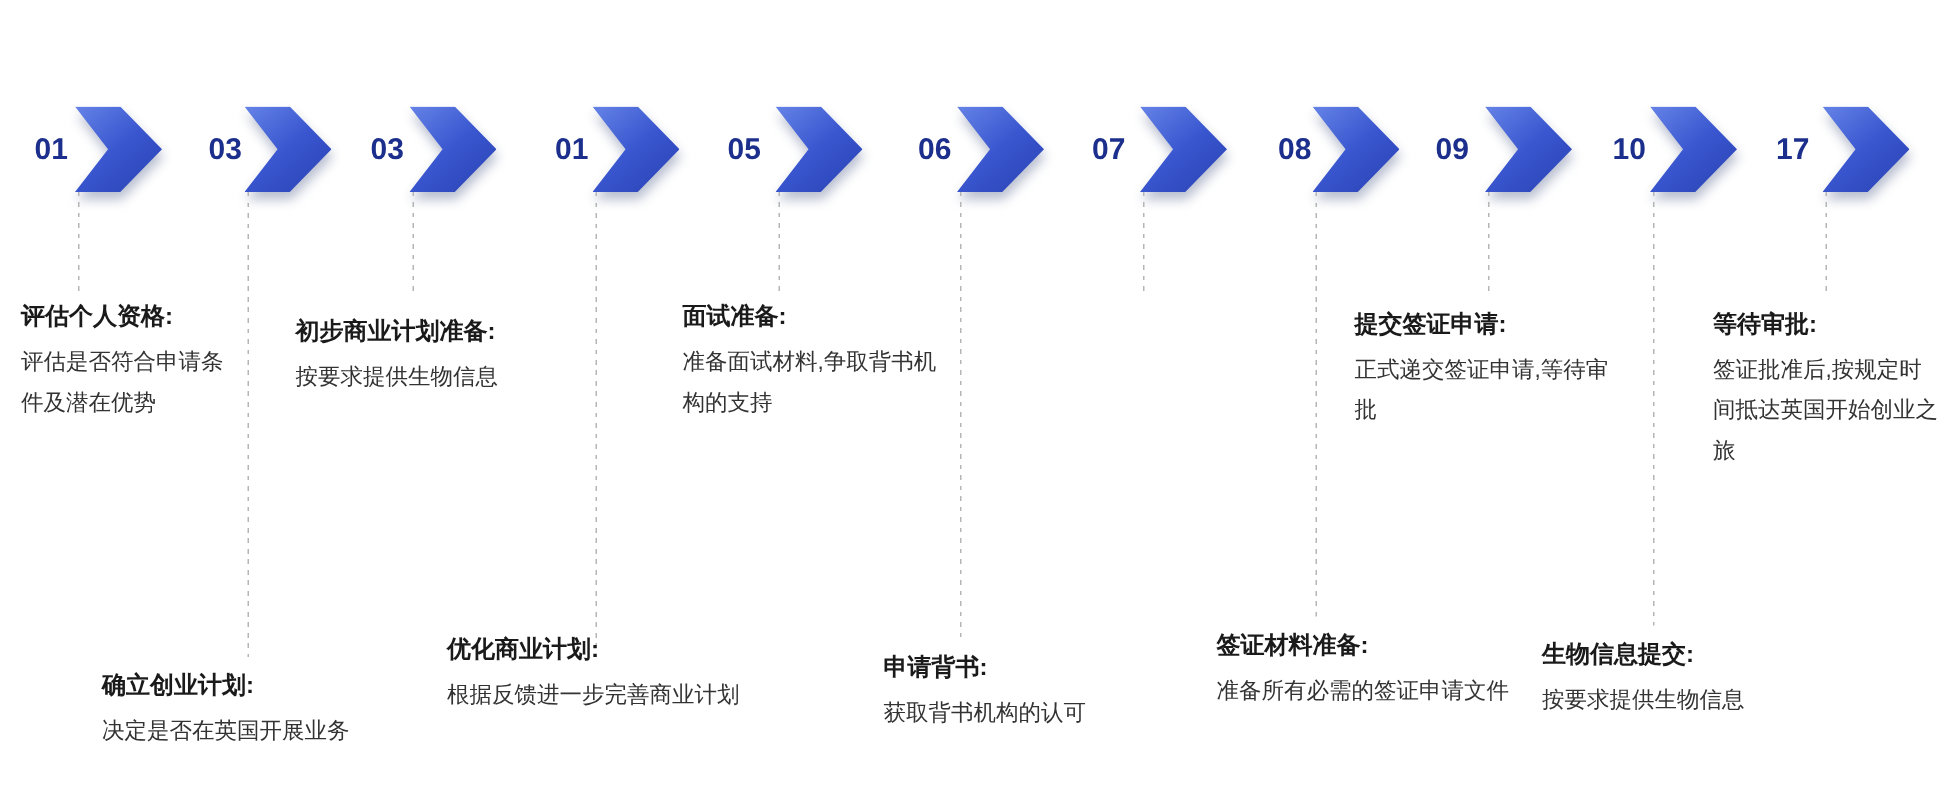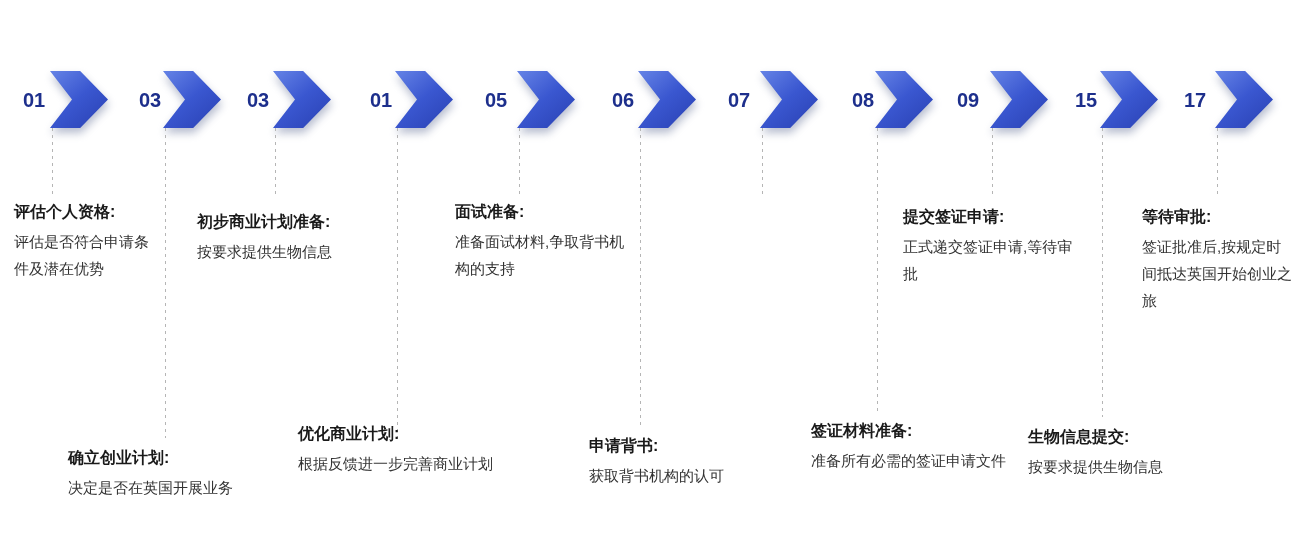--- a/index.html
+++ b/index.html
@@ -146,21 +146,21 @@
   <span class="num" style="left:957px">09</span>
   <span class="chev-wrap" style="left:990px">
       <span class="chev"></span>
     </span>
   <span class="vline" style="left:992px;height:68px"></span>
   <div class="tb" style="left:903px;top:205px;width:182px">
     <div class="tb-title">提交签证申请:</div>
     <div class="tb-desc">正式递交签证申请,等待审批</div>
   </div>
 
-  <span class="num" style="left:1075px">15</span>
+  <span class="num" style="left:1075px">10</span>
   <span class="chev-wrap" style="left:1100px">
       <span class="chev"></span>
     </span>
   <span class="vline" style="left:1102px;height:289px"></span>
   <div class="tb" style="left:1028px;top:425px;width:150px">
     <div class="tb-title">生物信息提交:</div>
     <div class="tb-desc">按要求提供生物信息</div>
   </div>
 
   <span class="num" style="left:1184px">17</span>

